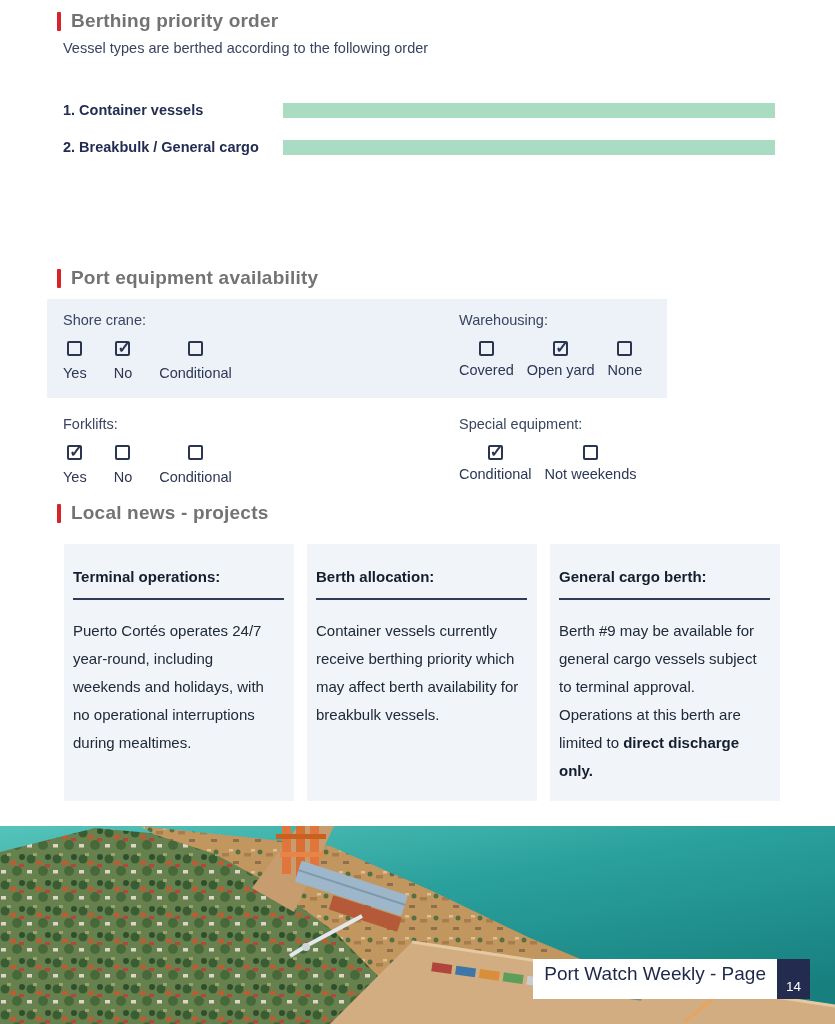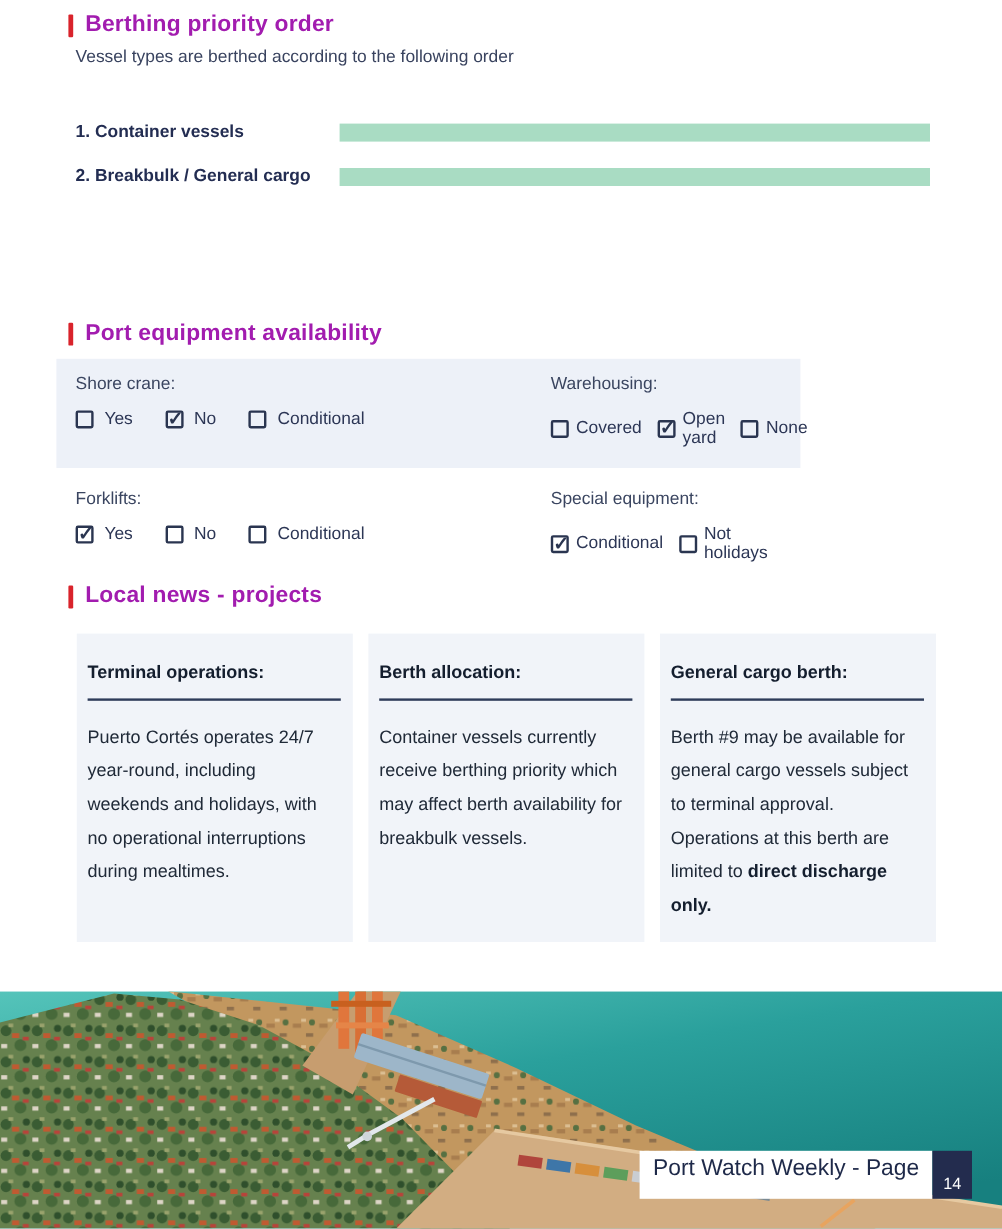--- a/index.html
+++ b/index.html
@@ -9,21 +9,21 @@
     background: #ffffff;
     font-family: "Liberation Sans", sans-serif;
     color: #232d52;
     overflow: hidden;
   }
   .content { padding: 10px 45px 0 57px; }
 
   
   .sec-head { display: flex; align-items: center; gap: 10px; }
   .sec-head .accent { width: 4px; height: 19px; background: #d9232b; border-radius: 1px; }
-  .sec-head h2 { font-size: 19px; font-weight: 700; color: #a21caf; letter-spacing: .2px; }
+  .sec-head h2 { font-size: 19px; font-weight: 700; color: #737373; letter-spacing: .2px; }
   .subtitle { margin: 8px 0 0 6px; font-size: 14.5px; color: #39435f; }
 
   
   .bars { margin: 46px 0 0 6px; }
   .bar-row { display: flex; align-items: center; margin-bottom: 21px; }
   .bar-label { width: 220px; font-size: 14.5px; font-weight: 700; color: #232d52; }
   .bar-track { flex: 1; height: 15px; background: #a9dcc3; max-width: 492px; }
   .bar-fill { height: 100%; background: #1f2949; }
 
   
@@ -33,21 +33,21 @@
     width: 620px;
     padding: 13px 16px 17px 16px;
     display: grid;
     grid-template-columns: 396px auto;
   }
   .eq-panel.shaded { background: #edf1f8; }
   .eq-panel.plain { background: transparent; margin-top: 5px; }
   .eq-group-label { font-size: 14.5px; color: #3a4560; }
   .opts { display: flex; align-items: center; margin-top: 13px; gap: 27px; }
   .opts.tight { gap: 13px; }
-  .opt { display: flex; align-items: center; gap: 9px; cursor: pointer; }
+  .opt { display: flex; align-items: center; gap: 9px; cursor: pointer; flex-direction: column; }
   .opts.tight .opt { gap: 6px; }
   .cb {
     width: 15px; height: 15px; border: 2px solid #2a3550; border-radius: 2px;
     position: relative; flex: 0 0 auto; background: transparent;
   }
   .cb.checked::after {
     content: "\2713";
     position: absolute; left: 0px; top: -5px;
     font-size: 16px; font-weight: 700; color: #2a3550;
   }
@@ -178,21 +178,21 @@
       </div>
       <div class="eq-group">
         <div class="eq-group-label">Special equipment:</div>
         <div class="opts tight">
           <label class="opt">
             <span class="cb checked"></span>
             <span class="opt-label">Conditional</span>
           </label>
           <label class="opt">
             <span class="cb"></span>
-            <span class="opt-label">Not holidays</span>
+            <span class="opt-label">Not weekends</span>
           </label>
         </div>
       </div>
     </div>
   </section>
 
   <section class="sec3">
     <div class="sec-head">
       <span class="accent"></span>
       <h2>Local news - projects</h2>

